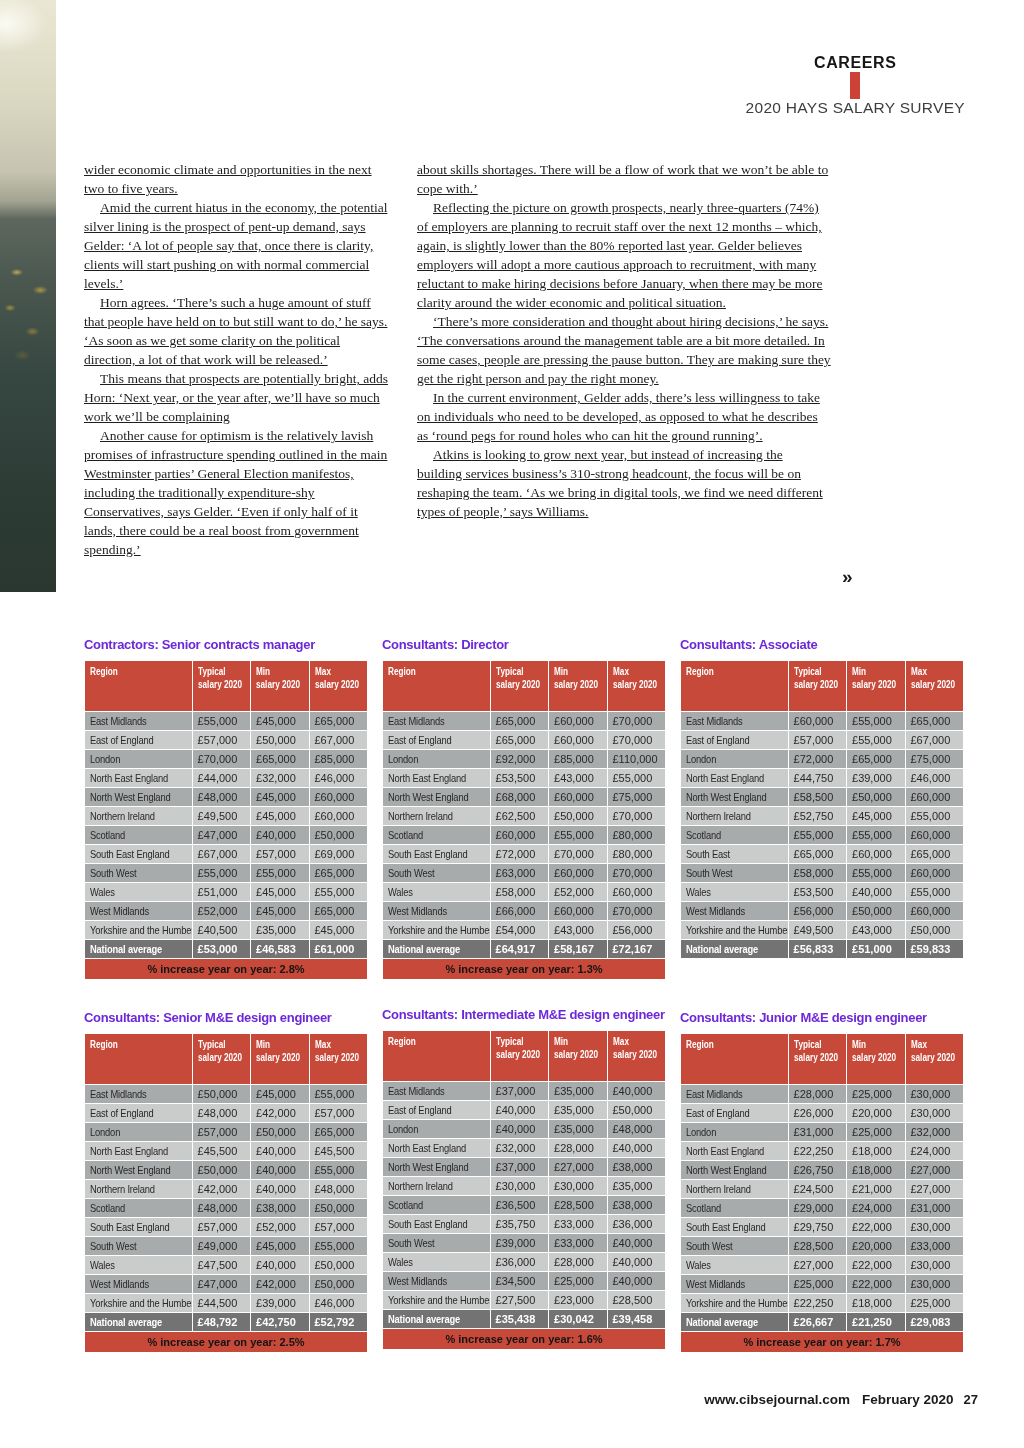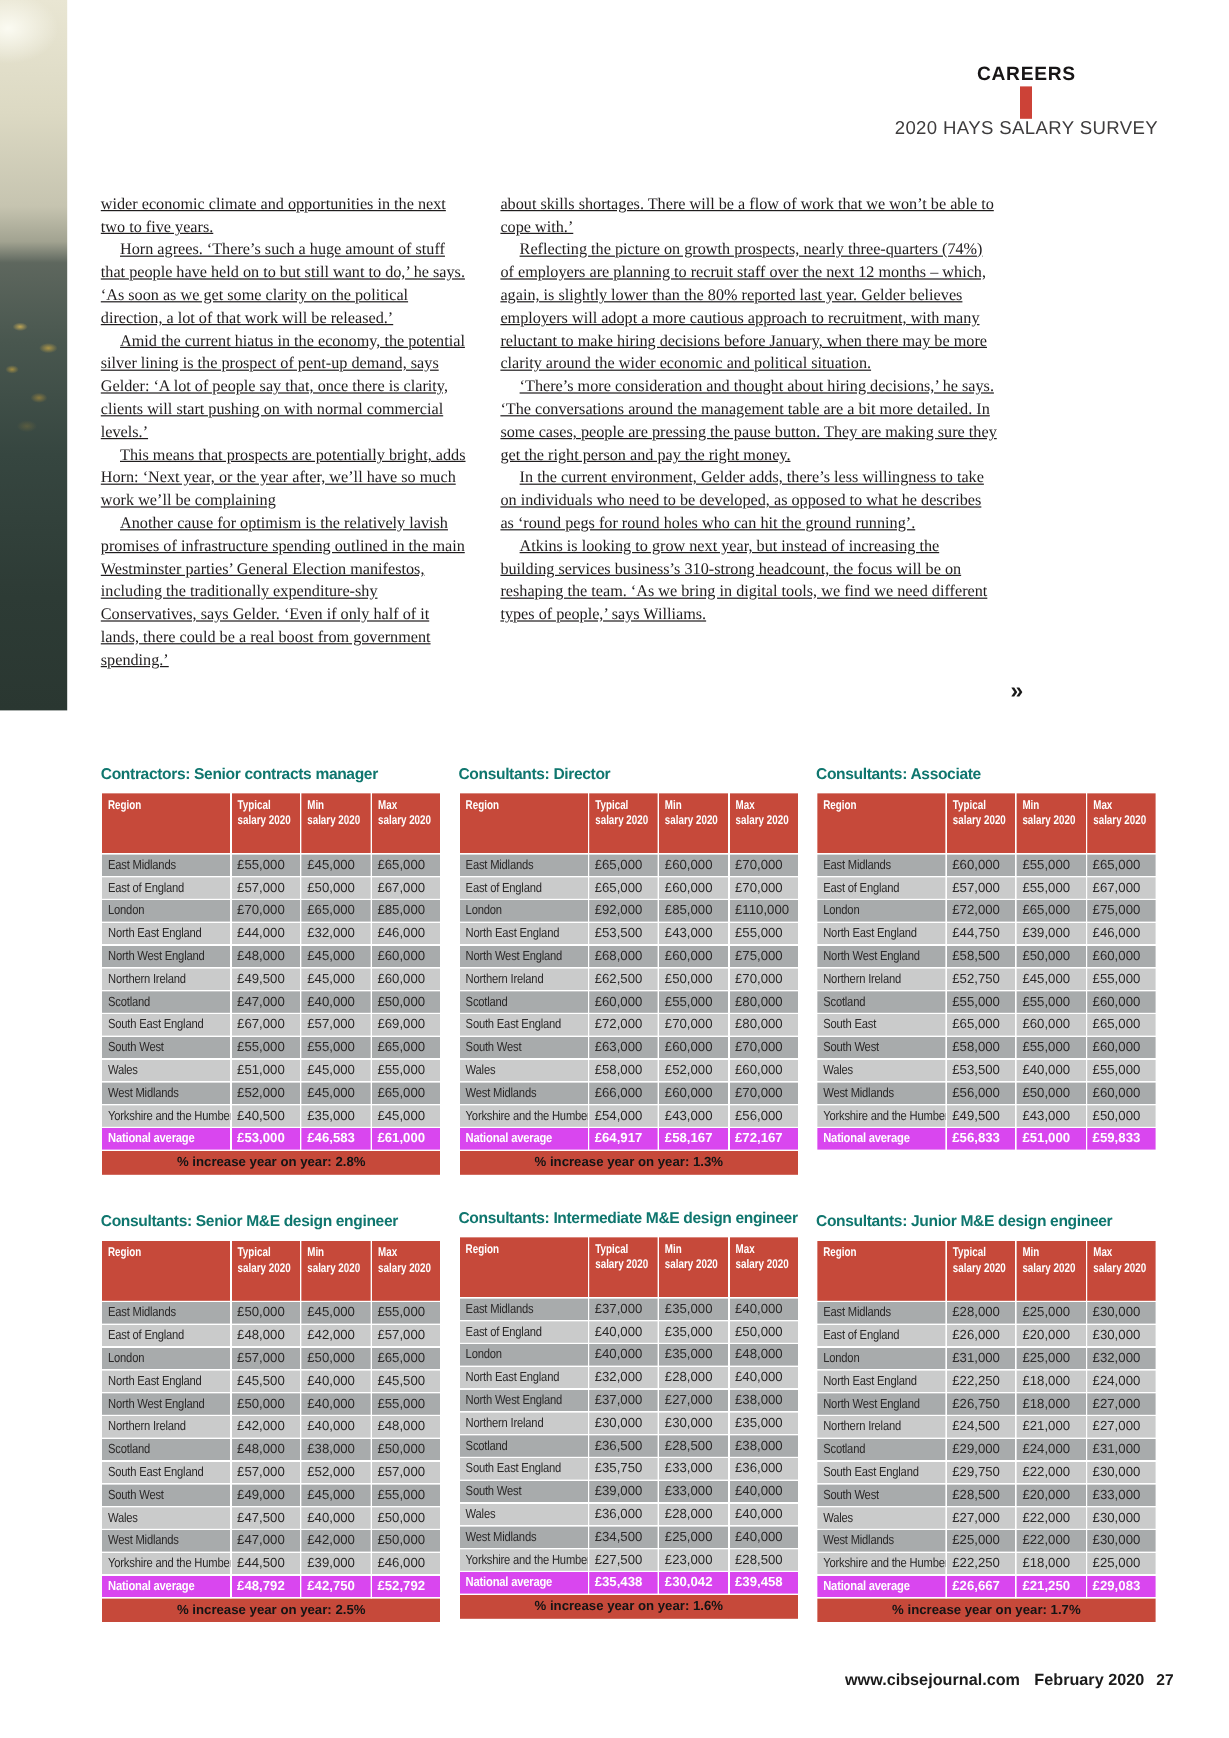--- a/index.html
+++ b/index.html
@@ -34,35 +34,35 @@
   .colR{left:417px;width:414px;}
   .col p{margin:0;}
   .col p.pi{text-indent:16px;}
   .cont-arrow{position:absolute;left:842px;top:566px;font-weight:bold;font-size:19px;color:#1a1a1a;}
 
   
   .tbl{position:absolute;width:284px;}
   .sec0{left:84px;top:637px;} .sec1{left:382px;top:637px;} .sec2{left:680px;top:637px;}
   .sec3{left:84px;top:1010px;} .sec4{left:382px;top:1007px;} .sec5{left:680px;top:1010px;}
   .tbl-title{margin:0 0 8px 0;font-size:13px;font-weight:bold;letter-spacing:-.3px;
-             white-space:nowrap;color:#0f766e;}
+             white-space:nowrap;color:#6d28d9;}
   .tbl table{border-collapse:collapse;width:284px;table-layout:fixed;}
   .tbl col.c-region{width:38%;}
   .tbl th,.tbl td{border:1.5px solid #ffffff;}
   .tbl th{
     background:#c6493a;color:#ffffff;text-align:left;vertical-align:top;
     padding:4px 2px 20px 5px;font-weight:bold;font-size:10.5px;line-height:1.25;overflow:hidden;
   }
   .tbl th .squish{display:inline-block;transform:scaleX(.78);transform-origin:0 0;white-space:pre;}
   .tbl td{font-size:11px;color:#2a2828;padding:3px 3px 3px 5px;overflow:hidden;}
   .tbl td:first-child{white-space:nowrap;}
   .tbl td:first-child .rsquish{display:inline-block;transform:scaleX(.85);transform-origin:0 0;white-space:pre;letter-spacing:-.2px;}
   .tbl tbody tr:nth-child(odd) td{background:#a8abac;}
   .tbl tbody tr:nth-child(even) td{background:#cacbcb;}
-  .tbl tbody tr.national td{background:#d946ef;color:#ffffff;font-weight:bold;}
+  .tbl tbody tr.national td{background:#737373;color:#ffffff;font-weight:bold;}
   .tbl tbody tr.increase td{background:#c6493a;color:#141414;font-weight:bold;
                             text-align:center;font-size:11px;padding:4px 2px;}
 
   
   .pagefoot{position:absolute;top:1392px;right:46px;font-size:13.5px;font-weight:bold;color:#1b1b1b;}
   .pagefoot .url{margin-right:12px;}
   .pagefoot .date{margin-right:10px;}
   .pagefoot .pagenum{font-size:13px;}
 </style>
 </head>
@@ -71,22 +71,22 @@
 <div class="bleed"></div>
 
 <div class="pagehead">
   <span class="careers">CAREERS</span>
   <span class="bar"></span>
   <span class="survey">2020 HAYS SALARY SURVEY</span>
 </div>
 
 <div class="col colL">
   <p>wider economic climate and opportunities in the next two to five years.</p>
+  <p class="pi">Amid the current hiatus in the economy, the potential silver lining is the prospect of pent-up demand, says Gelder: ‘A lot of people say that, once there is clarity, clients will start pushing on with normal commercial levels.’</p>
   <p class="pi">Horn agrees. ‘There’s such a huge amount of stuff that people have held on to but still want to do,’ he says. ‘As soon as we get some clarity on the political direction, a lot of that work will be released.’</p>
-  <p class="pi">Amid the current hiatus in the economy, the potential silver lining is the prospect of pent-up demand, says Gelder: ‘A lot of people say that, once there is clarity, clients will start pushing on with normal commercial levels.’</p>
   <p class="pi">This means that prospects are potentially bright, adds Horn: ‘Next year, or the year after, we’ll have so much work we’ll be complaining</p>
   <p class="pi">Another cause for optimism is the relatively lavish promises of infrastructure spending outlined in the main Westminster parties’ General Election manifestos, including the traditionally expenditure-shy Conservatives, says Gelder. ‘Even if only half of it lands, there could be a real boost from government spending.’</p>
 </div>
 <div class="col colR">
   <p>about skills shortages. There will be a flow of work that we won’t be able to cope with.’</p>
   <p class="pi">Reflecting the picture on growth prospects, nearly three-quarters (74%) of employers are planning to recruit staff over the next 12 months – which, again, is slightly lower than the 80% reported last year. Gelder believes employers will adopt a more cautious approach to recruitment, with many reluctant to make hiring decisions before January, when there may be more clarity around the wider economic and political situation.</p>
   <p class="pi">‘There’s more consideration and thought about hiring decisions,’ he says. ‘The conversations around the management table are a bit more detailed. In some cases, people are pressing the pause button. They are making sure they get the right person and pay the right money.</p>
   <p class="pi">In the current environment, Gelder adds, there’s less willingness to take on individuals who need to be developed, as opposed to what he describes as ‘round pegs for round holes who can hit the ground running’.</p>
   <p class="pi">Atkins is looking to grow next year, but instead of increasing the building services business’s 310-strong headcount, the focus will be on reshaping the team. ‘As we bring in digital tools, we find we need different types of people,’ says Williams.</p>
 </div>

